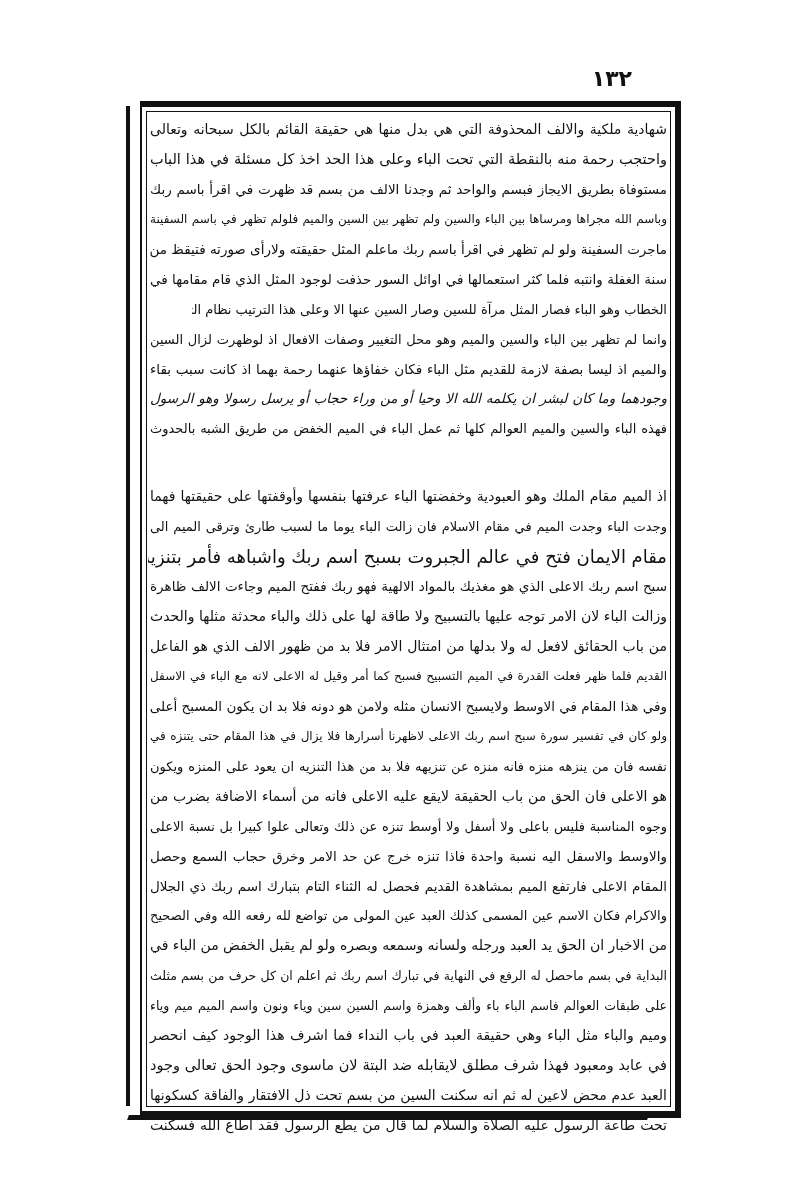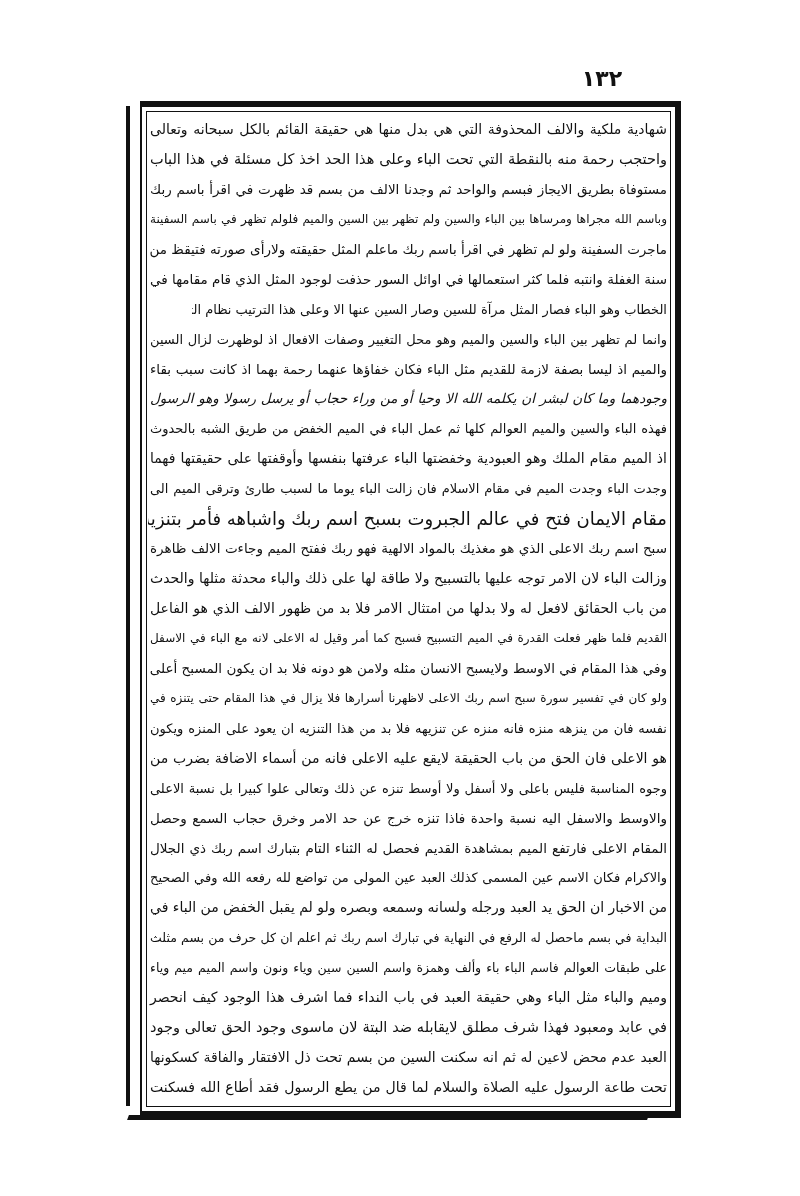--- a/index.html
+++ b/index.html
@@ -13,21 +13,20 @@
     position: relative;
     overflow: hidden;
     font-family: "DejaVu Sans", sans-serif;
     color: #111111;
   }
   .page-number {
     position: absolute;
     top: 66px;
     left: 572px;
     width: 60px;
-    text-align: center;
     font-size: 22px;
     font-weight: bold;
     direction: rtl;
     color: #111;
   }
   .frame-outer {
     position: absolute;
     left: 140px;
     top: 101px;
     width: 541px;
@@ -102,21 +101,21 @@
       <span class="text-line" style="height: 29.9394px; line-height: 29.9394px; font-size: 14.5px;">واحتجب رحمة منه بالنقطة التي تحت الباء وعلى هذا الحد اخذ كل مسئلة في هذا الباب</span>
       <span class="text-line" style="height: 29.9394px; line-height: 29.9394px; font-size: 13.5px;">مستوفاة بطريق الايجاز فبسم والواحد ثم وجدنا الالف من بسم قد ظهرت في اقرأ باسم ربك</span>
       <span class="text-line" style="height: 29.9394px; line-height: 29.9394px; font-size: 12px;">وباسم الله مجراها ومرساها بين الباء والسين ولم تظهر بين السين والميم فلولم تظهر في باسم السفينة</span>
       <span class="text-line" style="height: 29.9394px; line-height: 29.9394px; font-size: 13.5px;">ماجرت السفينة ولو لم تظهر في اقرأ باسم ربك ماعلم المثل حقيقته ولارأى صورته فتيقظ من</span>
       <span class="text-line" style="height: 29.9394px; line-height: 29.9394px; font-size: 13.5px;">سنة الغفلة وانتبه فلما كثر استعمالها في اوائل السور حذفت لوجود المثل الذي قام مقامها في</span>
       <span class="text-line" style="height: 29.9394px; line-height: 29.9394px; font-size: 13px; margin-left: 44px;">الخطاب وهو الباء فصار المثل مرآة للسين وصار السين عنها الا وعلى هذا الترتيب نظام التركيب</span>
       <span class="text-line" style="height: 29.9394px; line-height: 29.9394px; font-size: 13px;">وانما لم تظهر بين الباء والسين والميم وهو محل التغيير وصفات الافعال اذ لوظهرت لزال السين</span>
       <span class="text-line" style="height: 29.9394px; line-height: 29.9394px; font-size: 13.5px;">والميم اذ ليسا بصفة لازمة للقديم مثل الباء فكان خفاؤها عنهما رحمة بهما اذ كانت سبب بقاء</span>
       <span class="text-line" style="height: 29.9394px; line-height: 29.9394px; font-size: 13.5px; font-style: italic;">وجودهما وما كان لبشر ان يكلمه الله الا وحيا أو من وراء حجاب أو يرسل رسولا وهو الرسول</span>
       <span class="text-line" style="height: 29.9394px; line-height: 29.9394px; font-size: 13px;">فهذه الباء والسين والميم العوالم كلها ثم عمل الباء في الميم الخفض من طريق الشبه بالحدوث</span>
-      <span class="text-line" style="height: 29.9394px; line-height: 29.9394px; font-size: 14px;">اذ الميم مقام الملك وهو العبودية وخفضتها الباء عرفتها بنفسها وأوقفتها على حقيقتها فهما</span>
+      <span class="text-line" style="height: 29.9394px; line-height: 29.9394px; font-size: 14px; margin-top: 38px;">اذ الميم مقام الملك وهو العبودية وخفضتها الباء عرفتها بنفسها وأوقفتها على حقيقتها فهما</span>
       <span class="text-line" style="height: 29.9394px; line-height: 29.9394px; font-size: 13px;">وجدت الباء وجدت الميم في مقام الاسلام فان زالت الباء يوما ما لسبب طارئ وترقى الميم الى</span>
       <span class="text-line" style="height: 29.9394px; line-height: 29.9394px; font-size: 18px; padding-left: 8px;">مقام الايمان فتح في عالم الجبروت بسبح اسم ربك واشباهه فأمر بتنزيه المحل لتجلي المثل فقيل له</span>
       <span class="text-line" style="height: 29.9394px; line-height: 29.9394px; font-size: 13.5px;">سبح اسم ربك الاعلى الذي هو مغذيك بالمواد الالهية فهو ربك ففتح الميم وجاءت الالف ظاهرة</span>
       <span class="text-line" style="height: 29.9394px; line-height: 29.9394px; font-size: 14px;">وزالت الباء لان الامر توجه عليها بالتسبيح ولا طاقة لها على ذلك والباء محدثة مثلها والحدث</span>
       <span class="text-line" style="height: 29.9394px; line-height: 29.9394px; font-size: 14px;">من باب الحقائق لافعل له ولا بدلها من امتثال الامر فلا بد من ظهور الالف الذي هو الفاعل</span>
       <span class="text-line" style="height: 29.9394px; line-height: 29.9394px; font-size: 12px;">القديم فلما ظهر فعلت القدرة في الميم التسبيح فسبح كما أمر وقيل له الاعلى لانه مع الباء في الاسفل</span>
       <span class="text-line" style="height: 29.9394px; line-height: 29.9394px; font-size: 13.5px;">وفي هذا المقام في الاوسط ولايسبح الانسان مثله ولامن هو دونه فلا بد ان يكون المسبح أعلى</span>
       <span class="text-line" style="height: 29.9394px; line-height: 29.9394px; font-size: 12px;">ولو كان في تفسير سورة سبح اسم ربك الاعلى لاظهرنا أسرارها فلا يزال في هذا المقام حتى يتنزه في</span>
       <span class="text-line" style="height: 29.9394px; line-height: 29.9394px; font-size: 13px;">نفسه فان من ينزهه منزه فانه منزه عن تنزيهه فلا بد من هذا التنزيه ان يعود على المنزه ويكون</span>
       <span class="text-line" style="height: 29.9394px; line-height: 29.9394px; font-size: 14px;">هو الاعلى فان الحق من باب الحقيقة لايقع عليه الاعلى فانه من أسماء الاضافة بضرب من</span>

